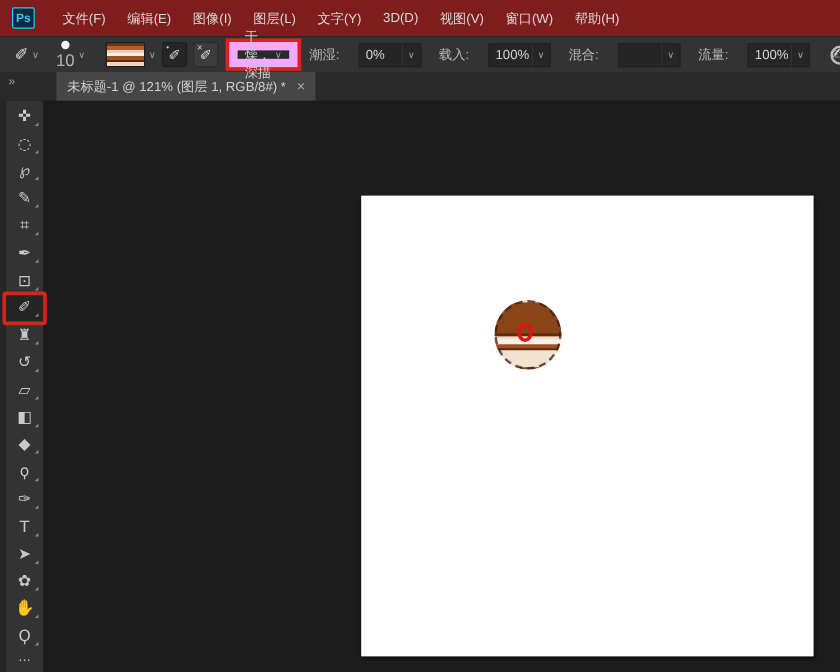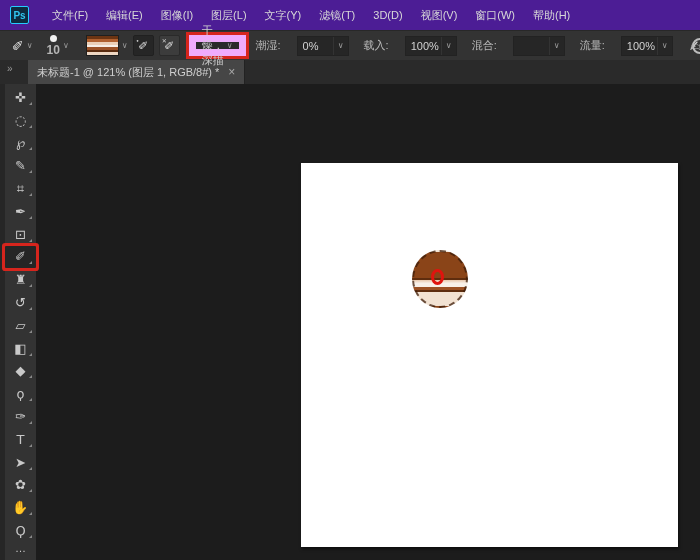--- a/index.html
+++ b/index.html
@@ -5,21 +5,21 @@
   * { margin:0; padding:0; box-sizing:border-box; }
   html,body { width:700px; height:560px; overflow:hidden; }
   body {
     font-family:"Liberation Sans","DejaVu Sans",sans-serif;
     background:#1c1c1c; color:#d6d6d6; font-size:12px;
     -webkit-font-smoothing:antialiased;
   }
   .app { width:700px; height:560px; display:flex; flex-direction:column; }
 
   
-  .menubar { height:30px; background:#4c1d95; display:flex; align-items:center; flex:0 0 auto; }
+  .menubar { height:30px; background:#7f1d1d; display:flex; align-items:center; flex:0 0 auto; }
   .ps-logo {
     width:19px; height:18px; margin-left:10px; margin-right:14px;
     background:#0d2b3f; border:1px solid #26c9ff; color:#31c5f0;
     font-size:10px; font-weight:bold; display:flex; align-items:center; justify-content:center;
     border-radius:2px; cursor:default;
   }
   .menus { display:flex; align-items:center; height:100%; }
   .menu-item {
     background:none; border:none; color:#d8d8d8; font-size:11px;
     font-family:inherit; padding:0 9px; height:100%; cursor:default;
@@ -33,21 +33,21 @@
   .chev { color:#9a9a9a; font-size:8px; margin-left:3px; }
   .opt-toolpreset {
     margin-left:12px; width:40px; height:24px; display:flex; align-items:center;
     justify-content:center; border-radius:2px; color:#e0e0e0;
   }
   .opt-toolpreset .glyph { font-family:"DejaVu Sans",sans-serif; font-size:14px; }
   .vdiv { width:1px; height:22px; background:#252525; margin-left:8px; box-shadow:1px 0 0 #3f3f3f; }
   .opt-brushpreview { margin-left:6px; display:flex; align-items:center; }
   .brush-col { display:flex; flex-direction:column; align-items:center; line-height:1; }
   .brush-dot { width:7px; height:7px; border-radius:50%; background:#f2f2f2; margin-bottom:2px; }
-  .brush-size { font-size:12px; color:#b5b5b5;font-weight:bold; }
+  .brush-size { font-size:14px; color:#b5b5b5; }
   .opt-paneltoggle {
     margin-left:10px; width:18px; height:16px; border-radius:2px; border:none; cursor:default;
     background:linear-gradient(135deg,#d8d8d8 0 42%,#2b2b2b 42% 72%,#d8d8d8 72%);
   }
   .opt-swatch { margin-left:7px; display:flex; align-items:center; }
   .swatch-box { width:33px; height:21px; border:1px solid #1f1f1f; }
   .opt-btn {
     width:21px; height:21px; margin-left:5px; border:1px solid #2a2a2a; border-radius:2px;
     background:#3c3c3c; color:#dcdcdc; display:flex; align-items:center; justify-content:center;
     font-family:"DejaVu Sans",sans-serif; font-size:12px; position:relative; cursor:default;
@@ -78,21 +78,21 @@
   }
   .partial-icon {
     position:absolute; right:-8px; top:7px; width:16px; height:16px;
     border:2px solid #bdbdbd; border-radius:50%;
   }
 
   
   .tabbar { height:24px; background:#2a2a2a; position:relative; flex:0 0 auto; }
   .collapse { position:absolute; left:7px; top:3px; color:#9a9a9a; font-size:10px; letter-spacing:-1px; cursor:default; }
   .tab {
-    position:absolute; left:28px; top:0; height:24px; background:#464646;
+    position:absolute; left:47px; top:0; height:24px; background:#464646;
     display:flex; align-items:center; padding:0 9px; color:#cfcfcf; font-size:11px;
     border-right:1px solid #222; cursor:default; white-space:nowrap;
   }
   .tab-close { margin-left:9px; color:#a8a8a8; font-size:12px; cursor:default; }
 
   
   .main { flex:1; display:flex; min-height:0; }
   .toolbar {
     width:36px; background:#333333; border-left:5px solid #262626;
     display:flex; flex-direction:column; align-items:stretch; padding-top:2px; flex:0 0 auto;
@@ -138,21 +138,20 @@
 
         <button class="menu-item">编辑(E)</button>
 
         <button class="menu-item">图像(I)</button>
 
         <button class="menu-item">图层(L)</button>
 
         <button class="menu-item">文字(Y)</button>
 
 
-        <button class="menu-item">滤镜(T)</button>
 
         <button class="menu-item">3D(D)</button>
 
         <button class="menu-item">视图(V)</button>
 
         <button class="menu-item">窗口(W)</button>
 
         <button class="menu-item">帮助(H)</button>
       </nav>
   </header>

